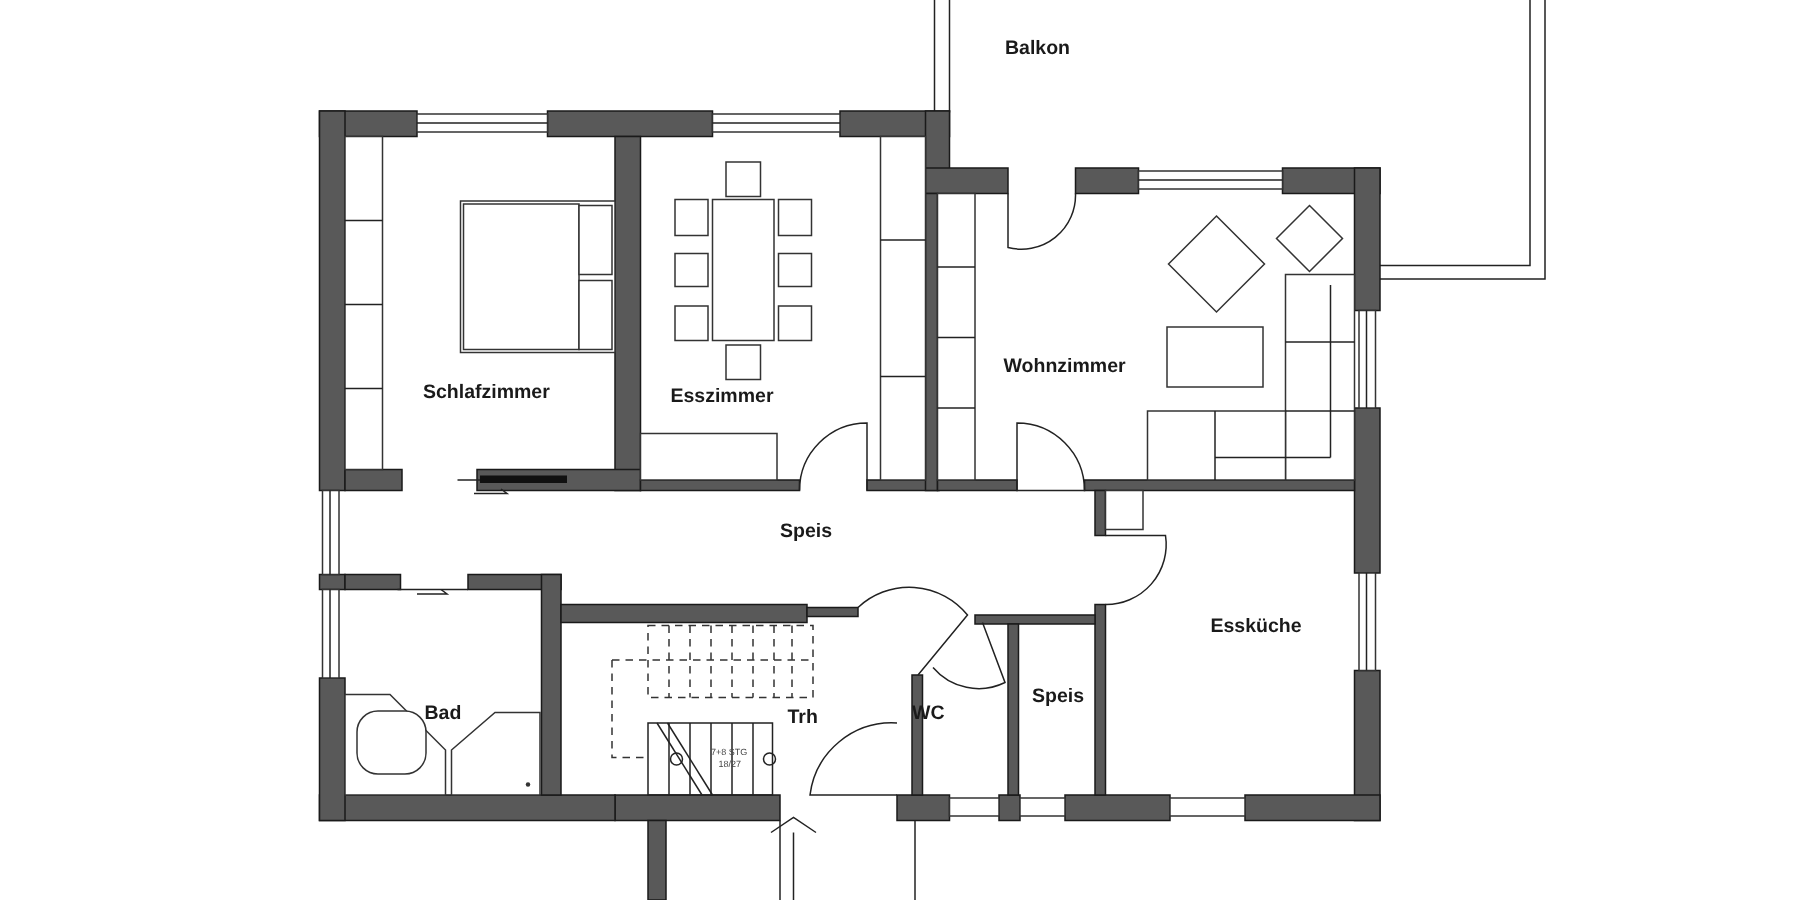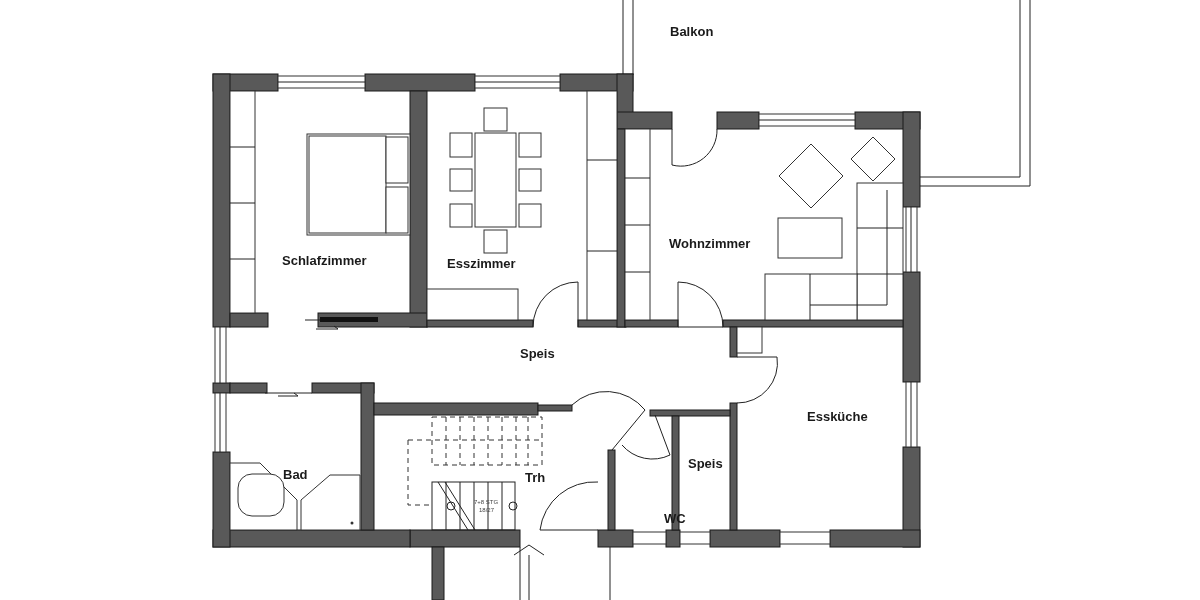--- a/index.html
+++ b/index.html
@@ -202,18 +202,18 @@
   </g>
 </svg>
 
 <div class="label" style="left:670px;top:24px;">Balkon</div>
 <div class="label" style="left:282px;top:253px;">Schlafzimmer</div>
 <div class="label" style="left:447px;top:256px;">Esszimmer</div>
 <div class="label" style="left:669px;top:236px;">Wohnzimmer</div>
 <div class="label" style="left:520px;top:346px;">Speis</div>
 <div class="label" style="left:283px;top:467px;">Bad</div>
 <div class="label" style="left:525px;top:470px;">Trh</div>
-<div class="label" style="left:664px;top:467px;margin-top:44px;">WC</div>
+<div class="label" style="left:608px;top:467px;">WC</div>
 <div class="label" style="left:688px;top:456px;">Speis</div>
 <div class="label" style="left:807px;top:409px;">Essküche</div>
 
 <div class="small" style="left:474px;top:499px;">7+8 STG</div>
 <div class="small" style="left:479px;top:507px;">18/27</div>
 
 </body></html>

